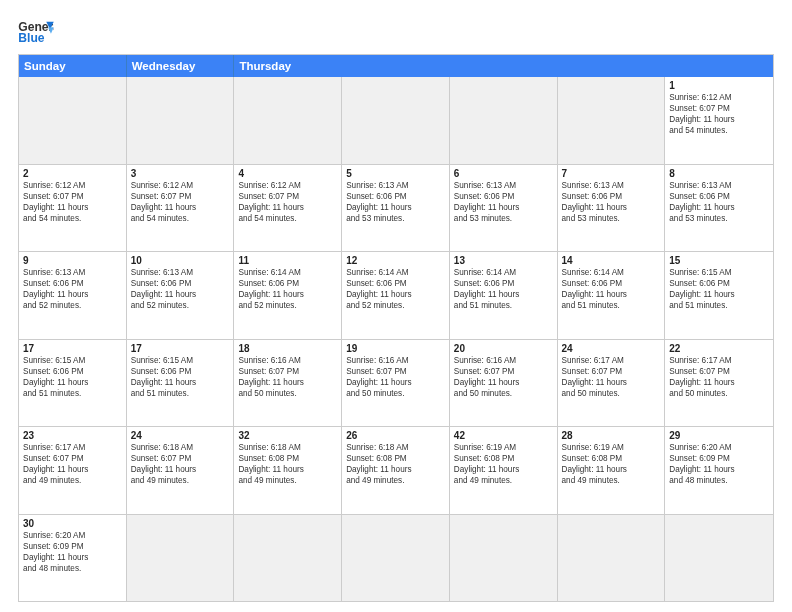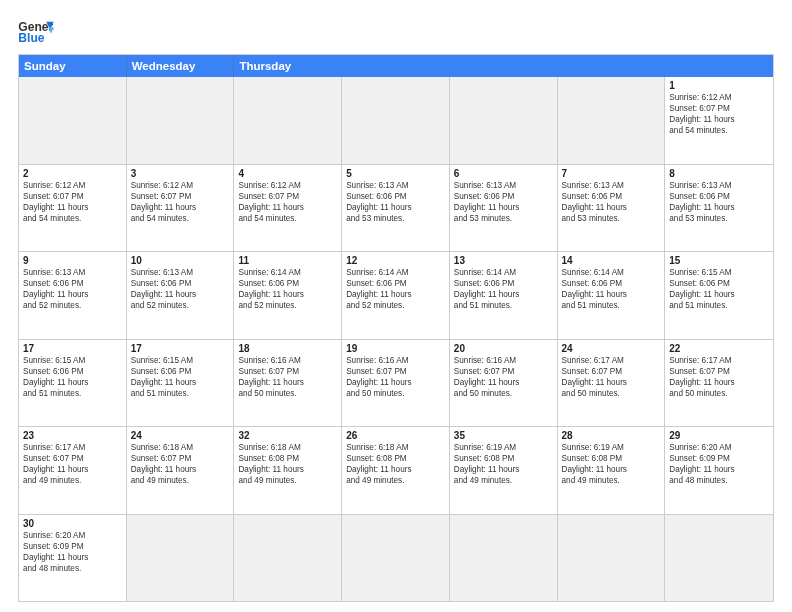--- a/index.html
+++ b/index.html
@@ -240,21 +240,21 @@
           </div>
           <div class="cal-cell">
             <span class="day-num">32</span>
             <div class="cell-text">Sunrise: 6:18 AM<br>Sunset: 6:08 PM<br>Daylight: 11 hours<br>and 49 minutes.</div>
           </div>
           <div class="cal-cell">
             <span class="day-num">26</span>
             <div class="cell-text">Sunrise: 6:18 AM<br>Sunset: 6:08 PM<br>Daylight: 11 hours<br>and 49 minutes.</div>
           </div>
           <div class="cal-cell">
-            <span class="day-num">35</span>
+            <span class="day-num">42</span>
             <div class="cell-text">Sunrise: 6:19 AM<br>Sunset: 6:08 PM<br>Daylight: 11 hours<br>and 49 minutes.</div>
           </div>
           <div class="cal-cell">
             <span class="day-num">28</span>
             <div class="cell-text">Sunrise: 6:19 AM<br>Sunset: 6:08 PM<br>Daylight: 11 hours<br>and 49 minutes.</div>
           </div>
           <div class="cal-cell">
             <span class="day-num">29</span>
             <div class="cell-text">Sunrise: 6:20 AM<br>Sunset: 6:09 PM<br>Daylight: 11 hours<br>and 48 minutes.</div>
           </div>

